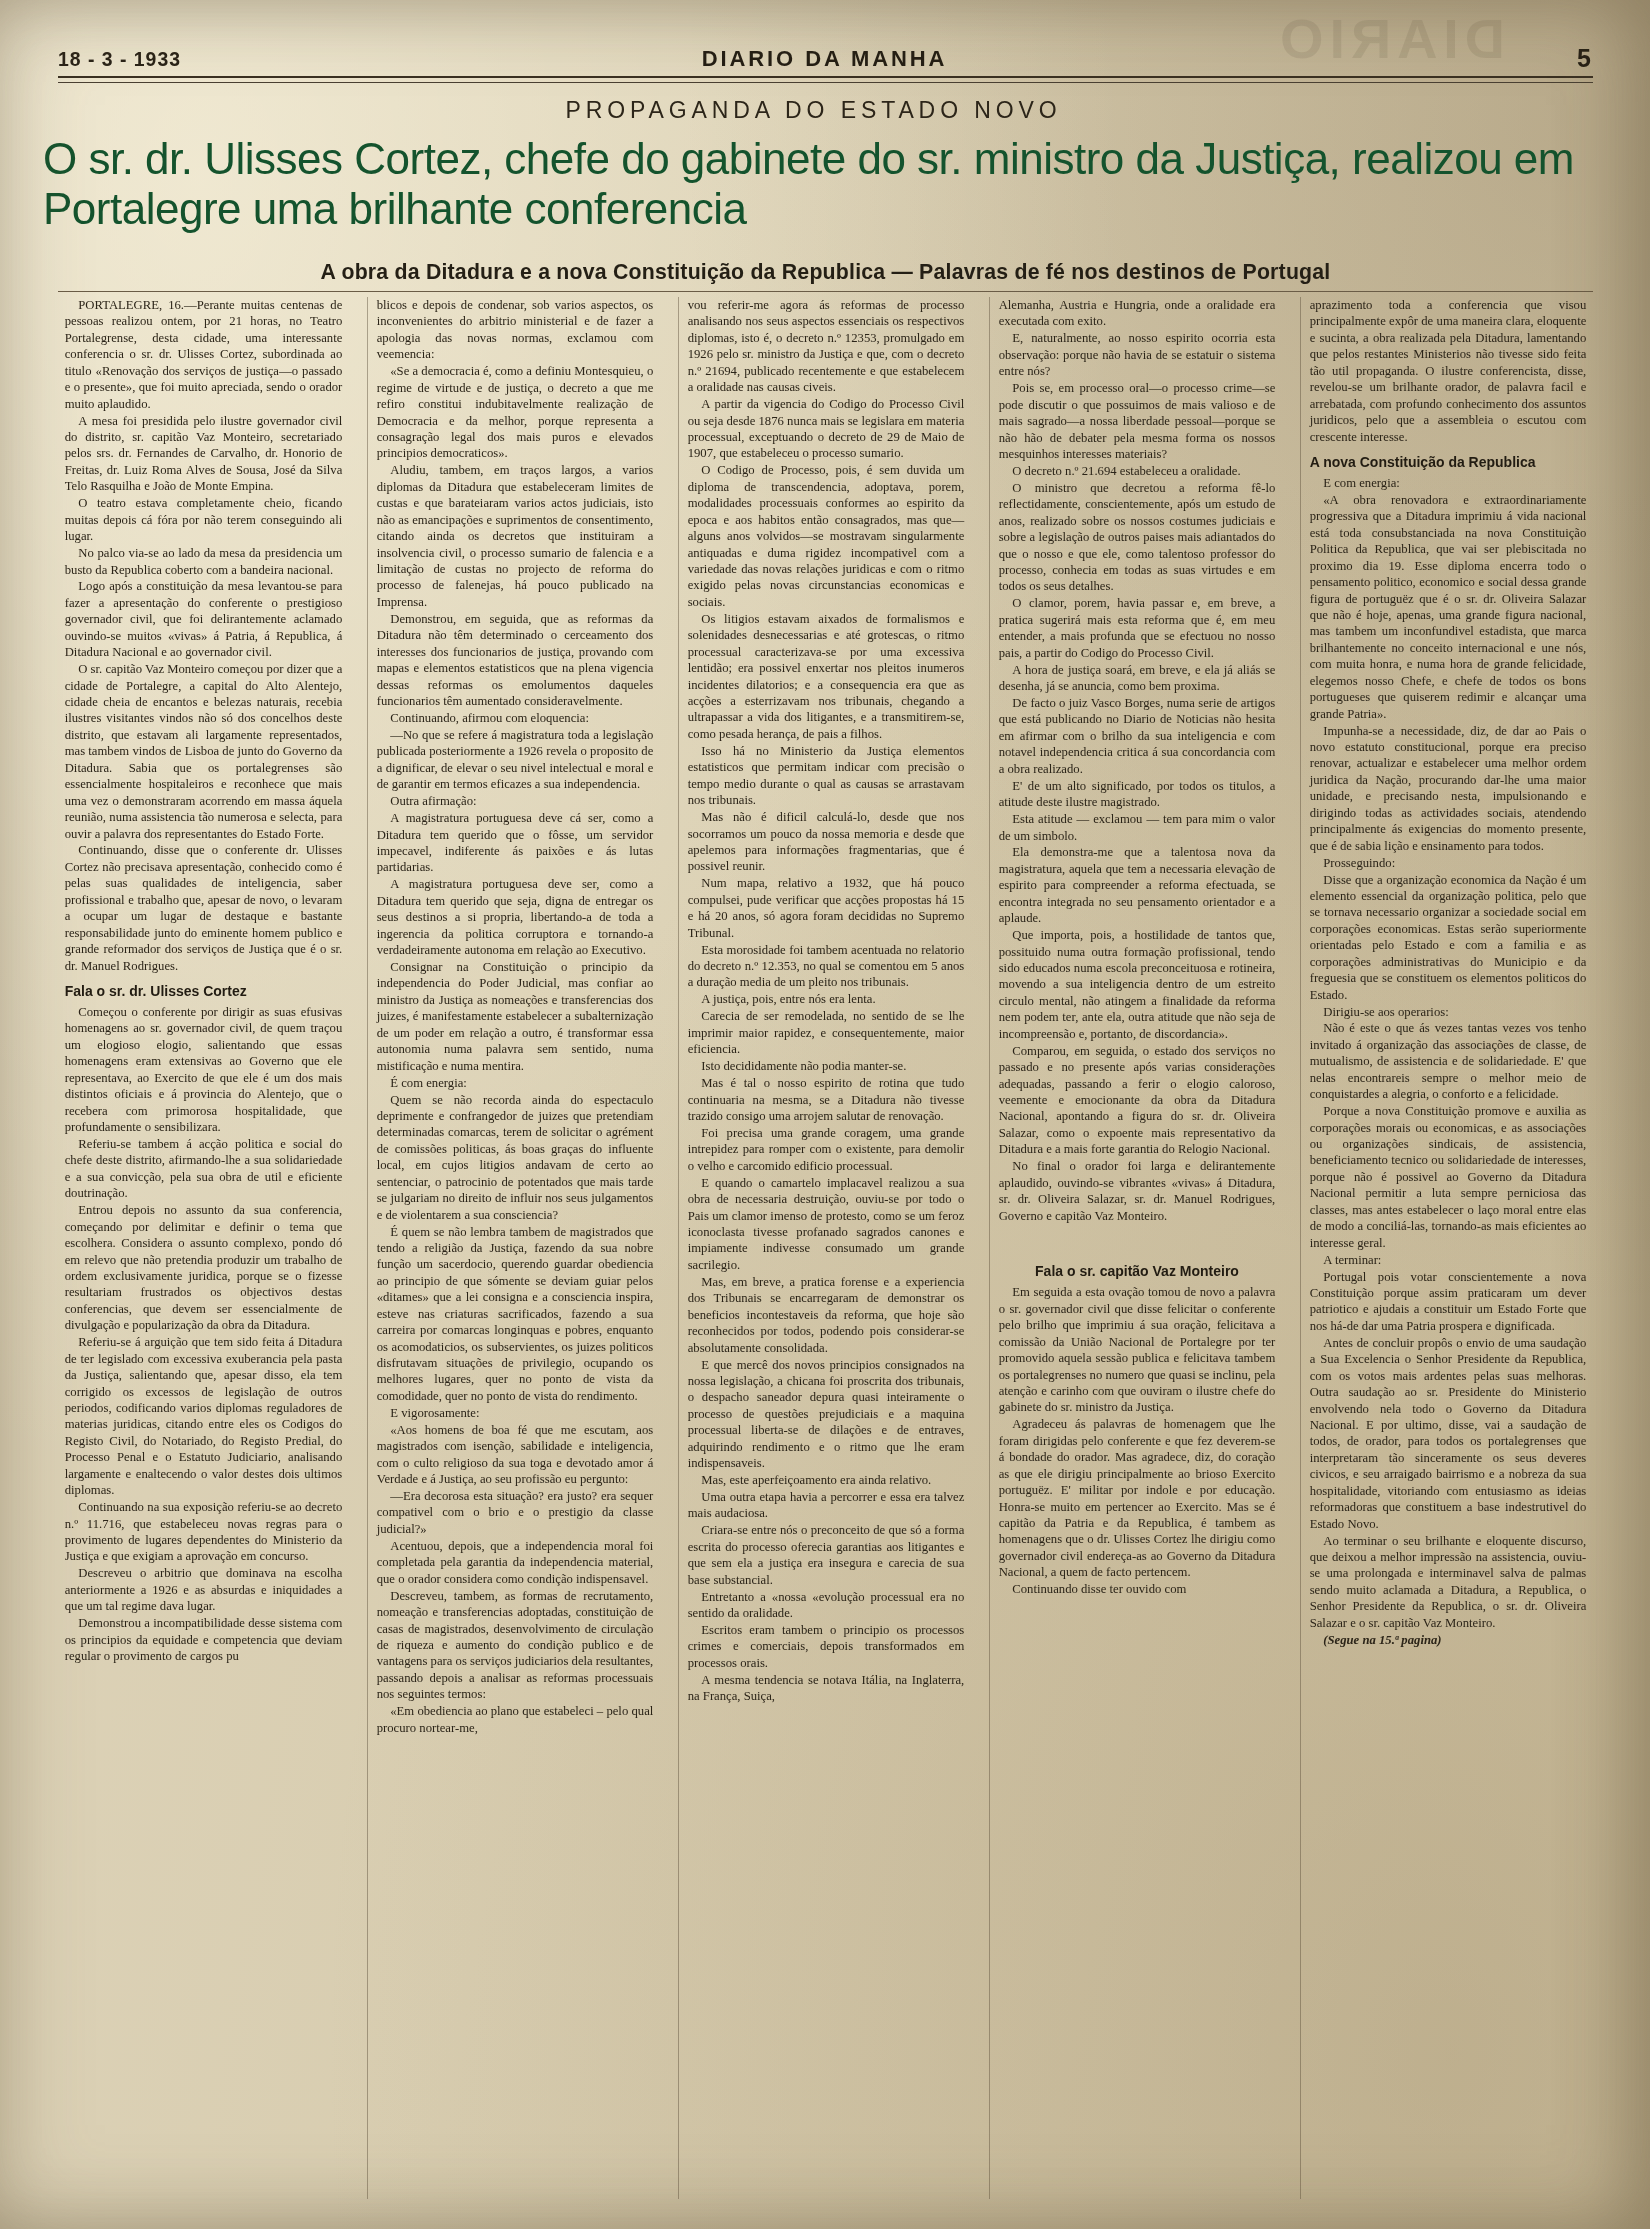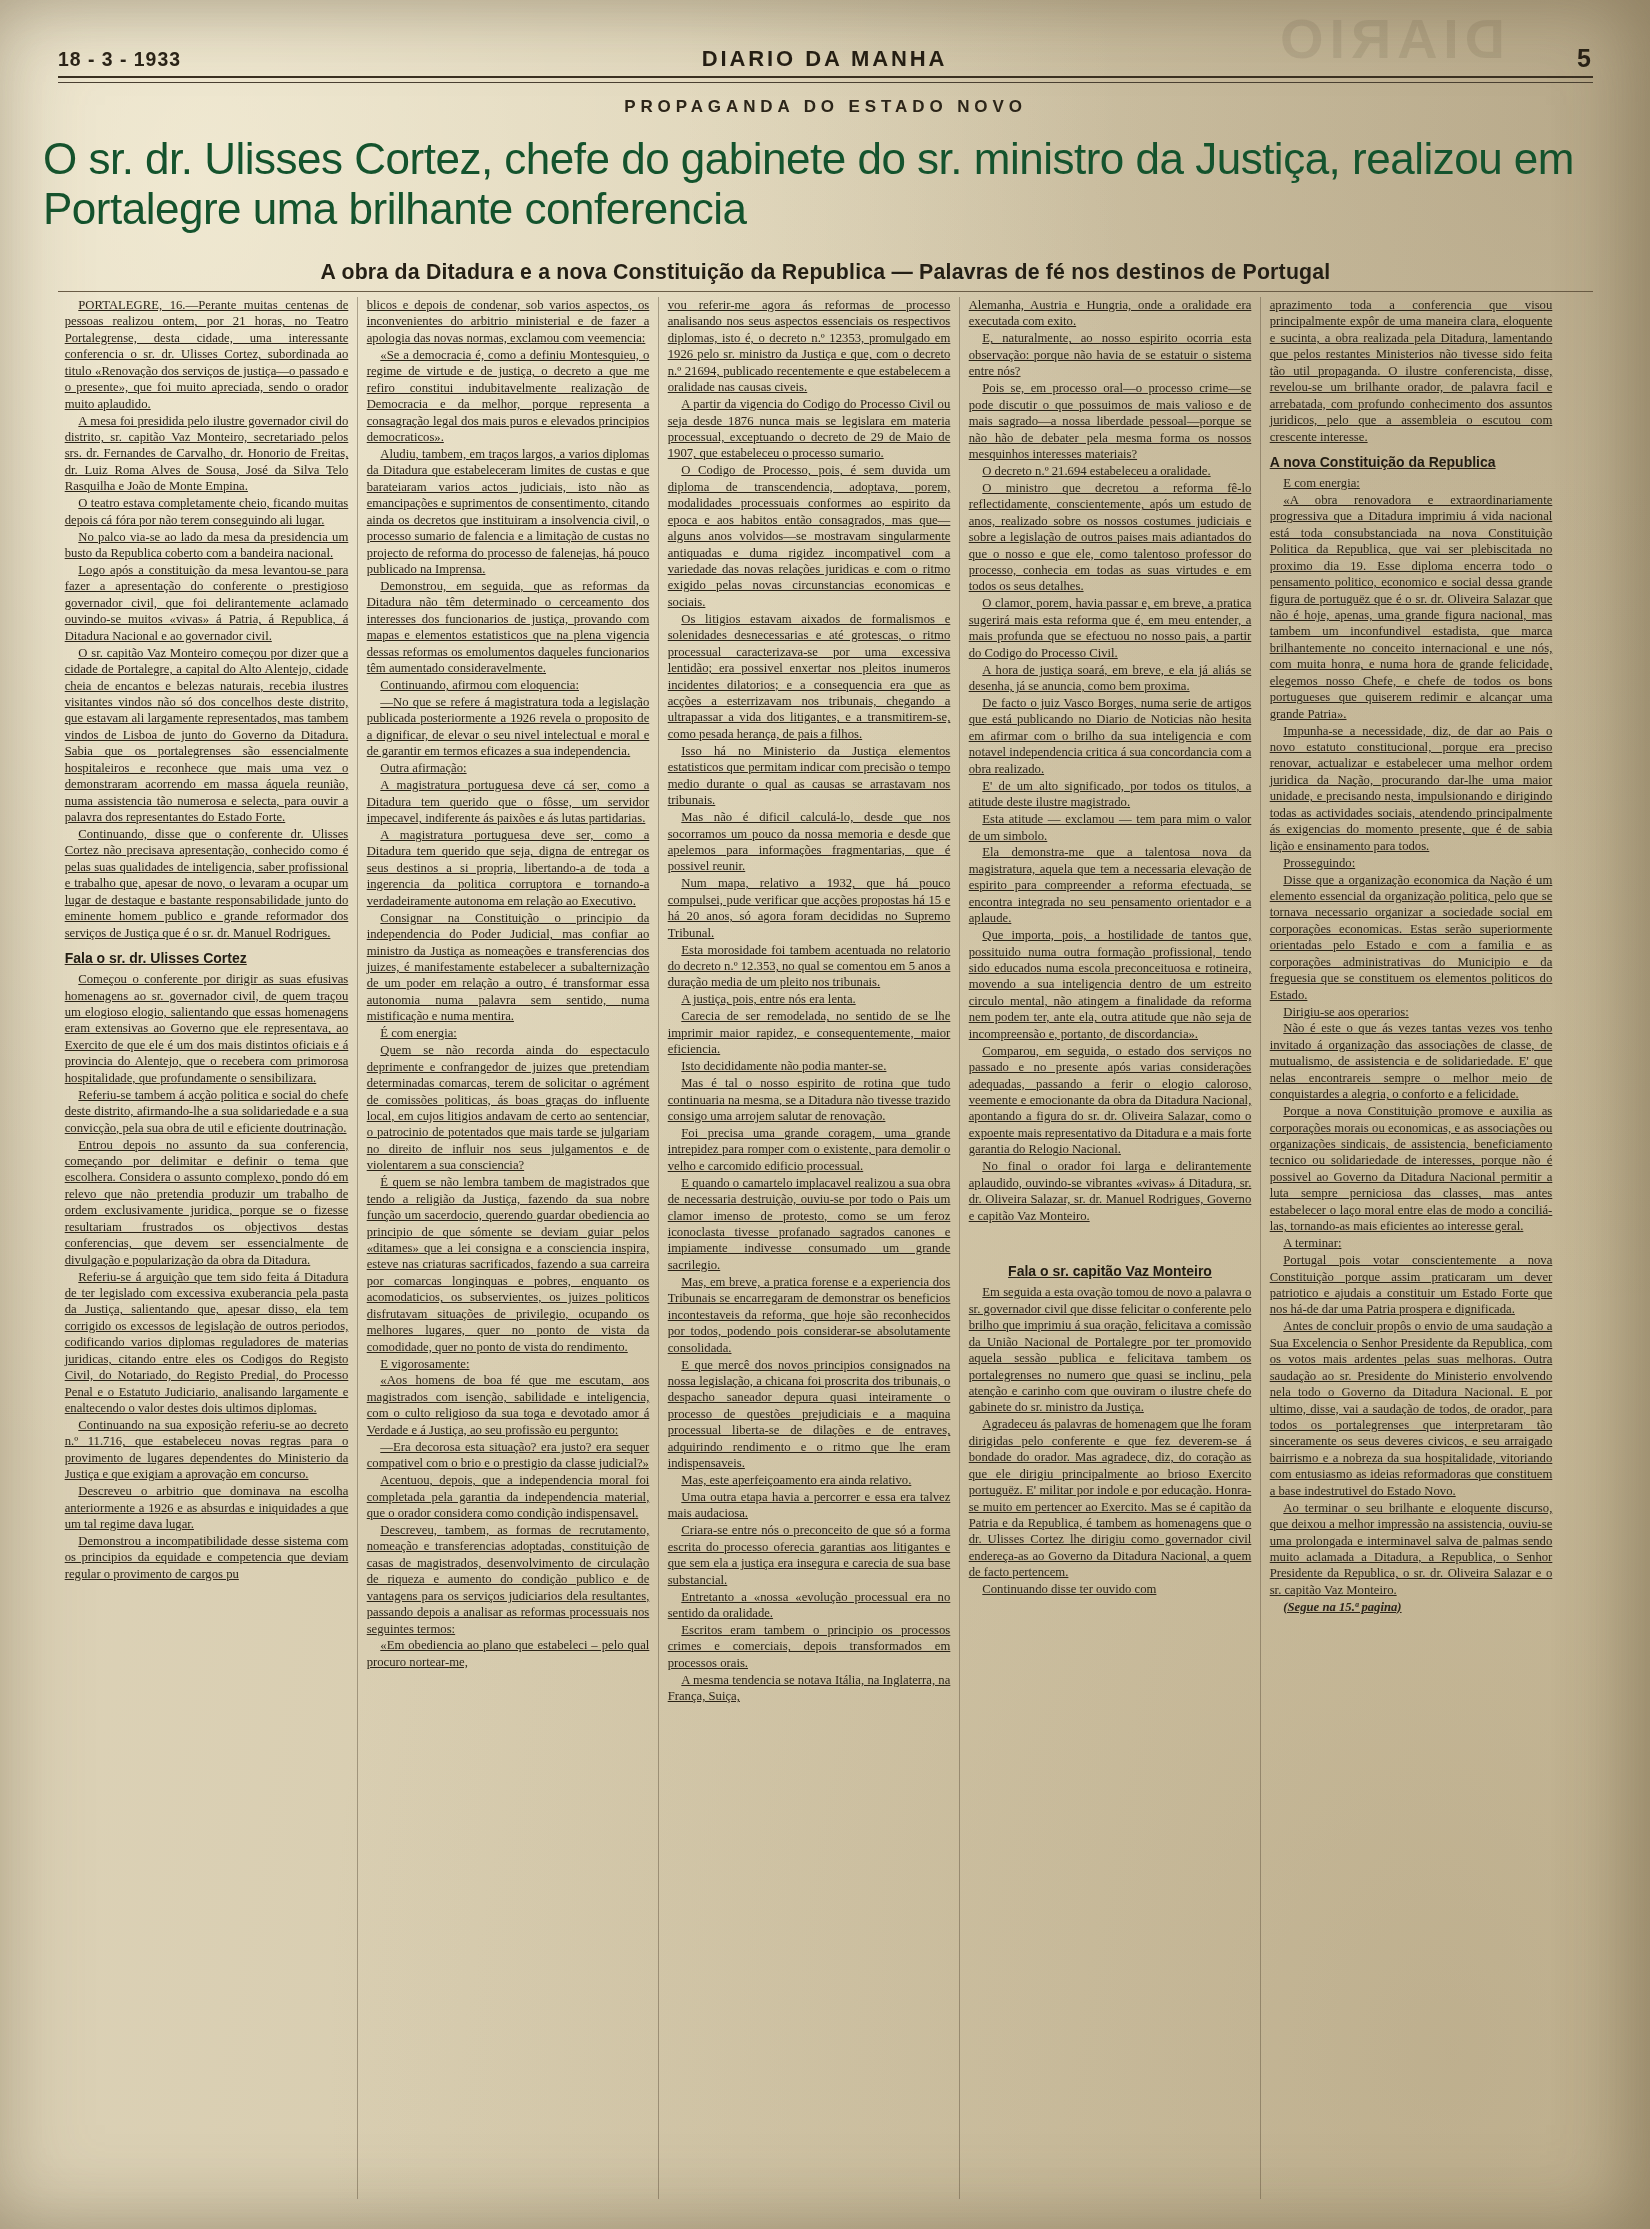--- a/index.html
+++ b/index.html
@@ -47,23 +47,23 @@
   }
   .rule-top{
     position:absolute;left:58px;top:76px;width:1535px;height:0;
     border-top:2.9px solid #3a3022;
   }
   .rule-top2{
     position:absolute;left:58px;top:82px;width:1535px;height:0;
     border-top:1px solid #4a4032;
   }
   .kicker{
-    position:absolute;left:58px;top:97px;width:1535px;text-align:center;
-    font-family:"Liberation Sans", sans-serif;
-    font-size:17px;letter-spacing:4.9px;font-weight:bold;color:#2c2519;
+    position:absolute;left:46px;top:97px;width:1535px;text-align:center;
+    font-family:"Liberation Sans", sans-serif;
+    font-size:23px;letter-spacing:4.9px;font-weight:normal;color:#2c2519;
   }
   .headline{
     position:absolute;left:43px;top:134px;width:1566px;
     font-family:"Liberation Sans", sans-serif;
     font-weight:normal;
     font-size:44px;line-height:1.13;
     letter-spacing:-0.5px;
     color:#14532d;
   }
   .subhead{
@@ -72,22 +72,21 @@
     font-weight:bold;font-size:21.3px;letter-spacing:0.2px;color:#241f15;
   }
   .rule-sub{
     position:absolute;left:58px;top:291px;width:1535px;height:0;
     border-top:1px solid #6a5c46;
   }
   
   .cols{
     position:absolute;left:56px;top:297px;width:1539px;height:1902px;
     display:flex;
-    gap:0;
-    text-decoration:underline;
+    gap:16px;
   }
   .col{
     width:301px;
     padding:0 8.7px;
     box-sizing:border-box;
     position:relative;
   }
   .col + .col{
     border-left:1px solid rgba(90,78,58,0.45);
   }

